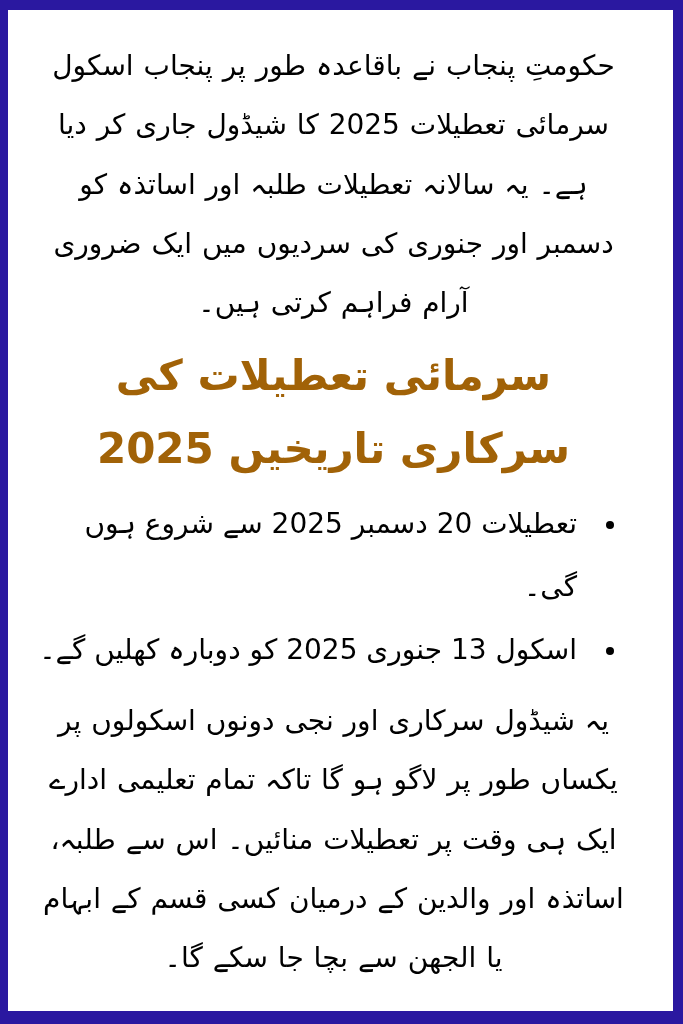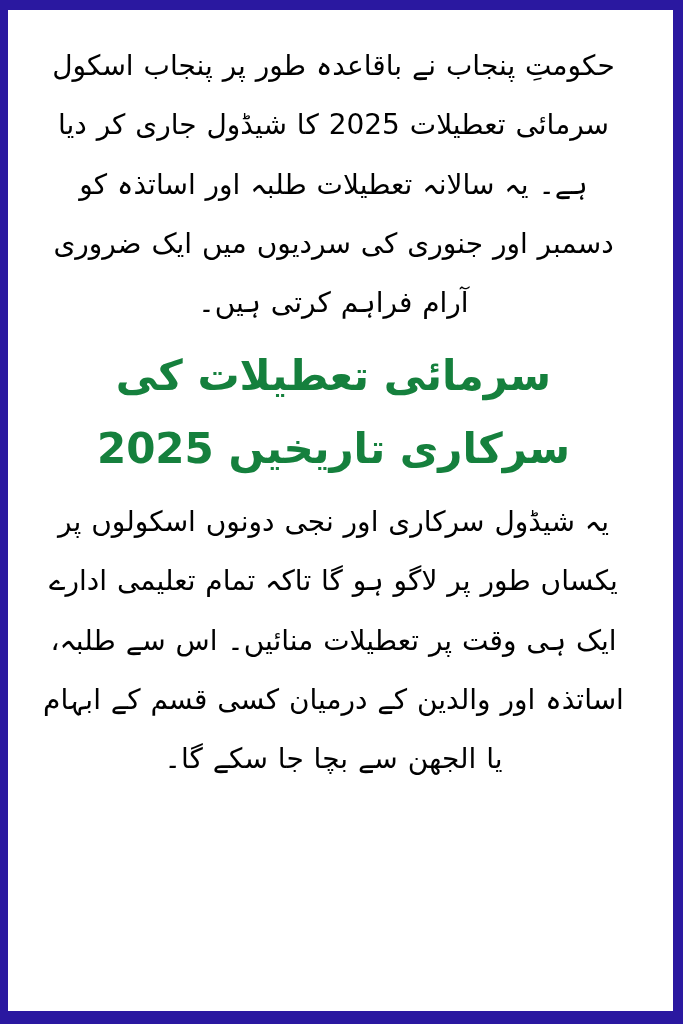--- a/index.html
+++ b/index.html
@@ -29,21 +29,21 @@
   .body-text {
     font-size: 28px;
     line-height: 2.12;
     text-align: center;
     margin: 0 0 6px 0;
     font-weight: 500;
     letter-spacing: 0px;
     word-spacing: 1px;
   }
   .heading {
-    color: #15803d;
+    color: #a16207;
     font-size: 42px;
     line-height: 1.75;
     text-align: center;
     font-weight: 700;
     margin: 4px 0 6px 0;
   }
   .bullets {
     margin: 4px 0 10px 0;
     padding: 0 38px 0 0;
     list-style: disc;
@@ -64,17 +64,21 @@
 <body>
 
 <div class="poster">
   <div class="content">
 
     <p class="body-text">حکومتِ پنجاب نے باقاعدہ طور پر پنجاب اسکول سرمائی تعطیلات 2025 کا شیڈول جاری کر دیا ہے۔ یہ سالانہ تعطیلات طلبہ اور اساتذہ کو دسمبر اور جنوری کی سردیوں میں ایک ضروری آرام فراہم کرتی ہیں۔</p>
 
     <h1 class="heading">سرمائی تعطیلات کی سرکاری تاریخیں 2025</h1>
 
 
+    <ul class="bullets">
+      <li>تعطیلات 20 دسمبر 2025 سے شروع ہوں گی۔</li>
+      <li>اسکول 13 جنوری 2025 کو دوبارہ کھلیں گے۔</li>
+    </ul>
 
     <p class="body-text">یہ شیڈول سرکاری اور نجی دونوں اسکولوں پر یکساں طور پر لاگو ہو گا تاکہ تمام تعلیمی ادارے ایک ہی وقت پر تعطیلات منائیں۔ اس سے طلبہ، اساتذہ اور والدین کے درمیان کسی قسم کے ابہام یا الجھن سے بچا جا سکے گا۔</p>
 
   </div>
 </div>
 
 </body></html>

